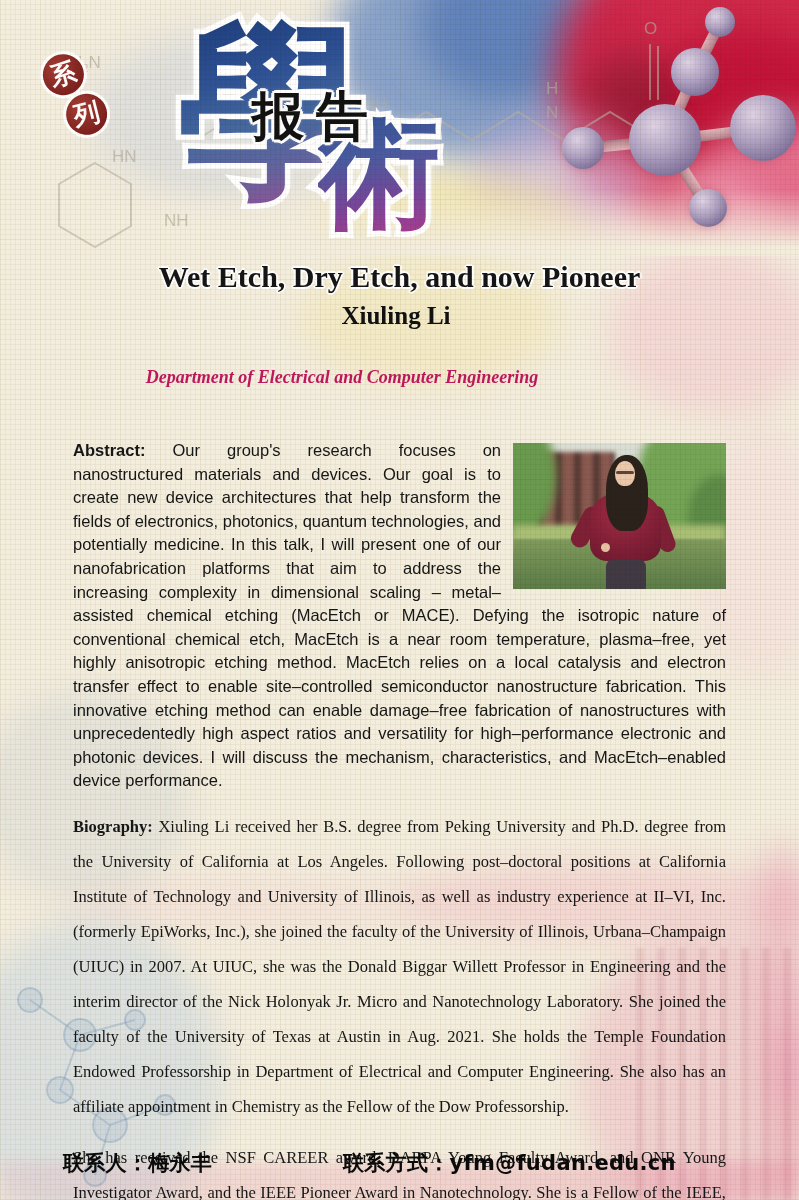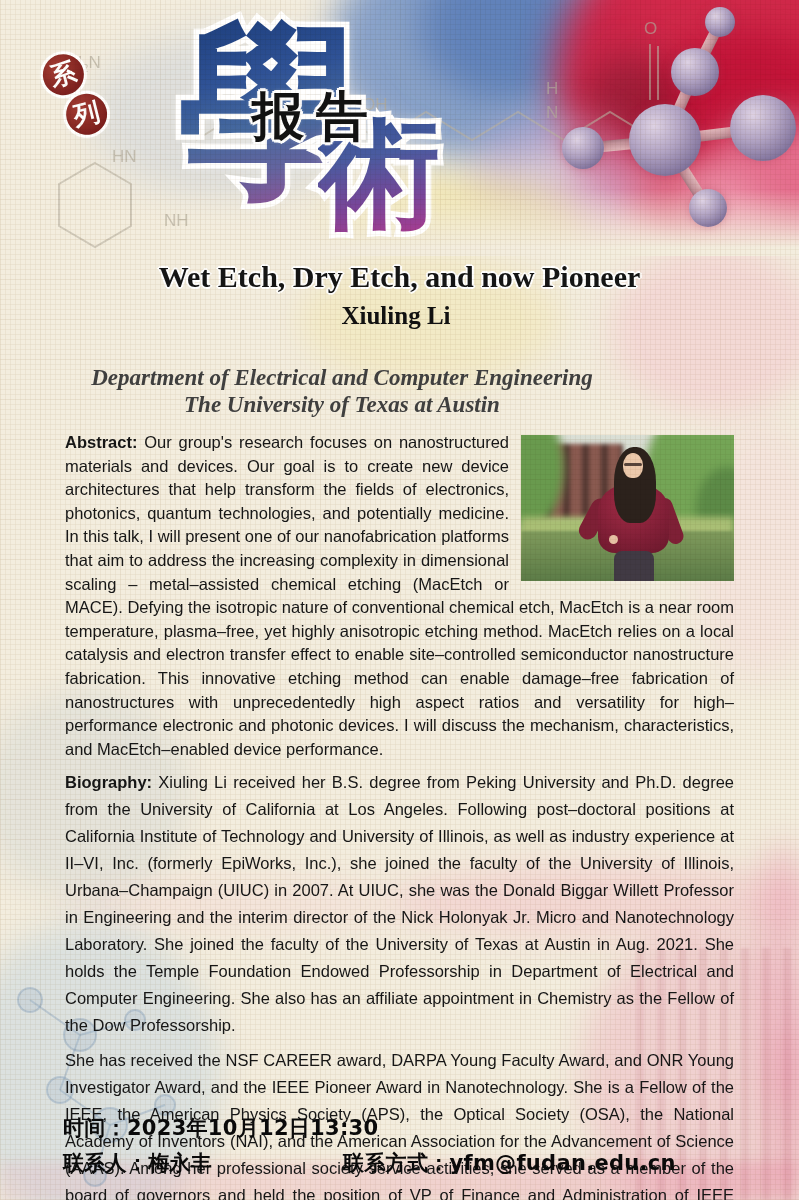--- a/index.html
+++ b/index.html
@@ -82,26 +82,26 @@
   .talk-title { position:absolute; left:0; top:260px; width:799px; z-index:10; text-align:center;
                 font-family:"Liberation Serif","DejaVu Serif",serif; font-weight:bold;
                 font-size:30px; color:#151515;
                 text-shadow:-2px 0 #fff,2px 0 #fff,0 -2px #fff,0 2px #fff,
                             -1px -1px #fff,1px 1px #fff,-1px 1px #fff,1px -1px #fff; }
   .speaker { position:absolute; left:0; top:302px; width:792px; z-index:10; text-align:center;
              font-family:"Liberation Serif","DejaVu Serif",serif; font-weight:bold;
              font-size:25px; color:#111; }
   .affil { position:absolute; left:0; top:364px; width:684px; z-index:10; text-align:center;
            font-family:"Liberation Serif","DejaVu Serif",serif; font-weight:bold; font-style:italic;
-           font-size:23px; line-height:27px; color:#404040; }
+           font-size:18px; line-height:27px; color:#be185d; }
   
   .content { position:absolute; left:57px; top:423px; width:685px; z-index:10;
              text-align:justify; color:#161616; font-size:16.5px; line-height:23.6px; }
-  .content p { margin:8px; }
-  .content p.bio { line-height:27px; }
+  .content p { margin:16px; }
+  .content p.bio { line-height:35px;font-family:Liberation Serif, serif; }
   .content b { font-weight:bold; }
   
   .photo { display:block; float:right; width:213px; height:146px; margin:4px 0 10px 12px;
            position:relative; overflow:hidden; background:#cfd3c8; }
   .photo span { display:block; position:absolute; }
   .ph-sky   { inset:0; background:linear-gradient(180deg,#dadfd6 0%,#ced3c6 42%,#b7c59b 58%,#9cb26e 68%,#7b9455 82%,#5f7b45 100%); }
   .ph-bldg  { left:2%; top:6%; width:46%; height:52%; border-radius:2px; filter:blur(2px);
               background:#8a5a50;
               background-image:repeating-linear-gradient(90deg, rgba(42,30,28,.55) 0 7px, transparent 7px 19px); }
   .ph-bldg2 { left:70%; top:14%; width:22%; height:30%; filter:blur(3px); background:#96786a; opacity:.8; }
@@ -251,21 +251,20 @@
         <circle cx="110" cy="185" r="17"></circle>
         <circle cx="165" cy="165" r="10"></circle>
       <circle cx="95" cy="235" r="11"></circle>
     </g>
   </svg>
 
   <div class="talk-title">Wet Etch, Dry Etch, and now Pioneer</div>
   <div class="speaker">Xiuling Li</div>
   <div class="affil">
     <div>Department of Electrical and Computer Engineering</div>
-    <div>The University of Texas at Austin</div>
   </div>
 
   <div class="content">
     <p class="para"><span class="photo">
           <span class="ph-sky"></span>
           <span class="ph-bldg"></span>
           <span class="ph-bldg2"></span>
           <span class="ph-tree-l"></span>
           <span class="ph-tree-r"></span>
           <span class="ph-tree-r2"></span>
@@ -278,18 +277,17 @@
           <span class="ph-hair"></span>
           <span class="ph-face"></span>
           <span class="ph-glasses"></span>
           <span class="ph-hand"></span>
           <span class="ph-pants"></span>
         </span><b>Abstract:</b> <span>Our group's research focuses on nanostructured materials and devices. Our goal is to create new device architectures that help transform the fields of electronics, photonics, quantum technologies, and potentially medicine. In this talk, I will present one of our nanofabrication platforms that aim to address the increasing complexity in dimensional scaling – metal–assisted chemical etching (MacEtch or MACE). Defying the isotropic nature of conventional chemical etch, MacEtch is a near room temperature, plasma–free, yet highly anisotropic etching method. MacEtch relies on a local catalysis and electron transfer effect to enable site–controlled semiconductor nanostructure fabrication. This innovative etching method can enable damage–free fabrication of nanostructures with unprecedentedly high aspect ratios and versatility for high–performance electronic and photonic devices. I will discuss the mechanism, characteristics, and MacEtch–enabled device performance.</span></p>
     <p class="para bio"><b>Biography:</b> <span>Xiuling Li received her B.S. degree from Peking University and Ph.D. degree from the University of California at Los Angeles. Following post–doctoral positions at California Institute of Technology and University of Illinois, as well as industry experience at II–VI, Inc. (formerly EpiWorks, Inc.), she joined the faculty of the University of Illinois, Urbana–Champaign (UIUC) in 2007. At UIUC, she was the Donald Biggar Willett Professor in Engineering and the interim director of the Nick Holonyak Jr. Micro and Nanotechnology Laboratory. She joined the faculty of the University of Texas at Austin in Aug. 2021. She holds the Temple Foundation Endowed Professorship in Department of Electrical and Computer Engineering. She also has an affiliate appointment in Chemistry as the Fellow of the Dow Professorship.</span></p>
     <p class="para bio">She has received the NSF CAREER award, DARPA Young Faculty Award, and ONR Young Investigator Award, and the IEEE Pioneer Award in Nanotechnology. She is a Fellow of the IEEE, the American Physics Society (APS), the Optical Society (OSA), the National Academy of Inventors (NAI), and the American Association for the Advancement of Science (AAAS). Among her professional society service activities, she served as a member of the board of governors and held the position of VP of Finance and Administration of IEEE Photonics Society, and the fellow evaluation committee of IEEE Electron Device Society. She is currently serving on the fellow committee of IEEE Nanotechnology Council and the executive committee of APS Division of Materials Physics, and chairs the IEEE Andrew Grove award committee. She has been a Deputy Editor of Applied Physics Letters since 2015.</p>
   </div>
 
-  <div class="f-item f-time"><span>时间：</span><span>2023年10月12日13:30</span></div>
   <div class="f-item f-method"><span>联系方式：</span><span>yfm@fudan.edu.cn</span></div>
   <div class="f-item f-person"><span>联系人：</span><span>梅永丰</span></div>
 
   <div class="grid-overlay"></div>
 </div>
 
 </body></html>

